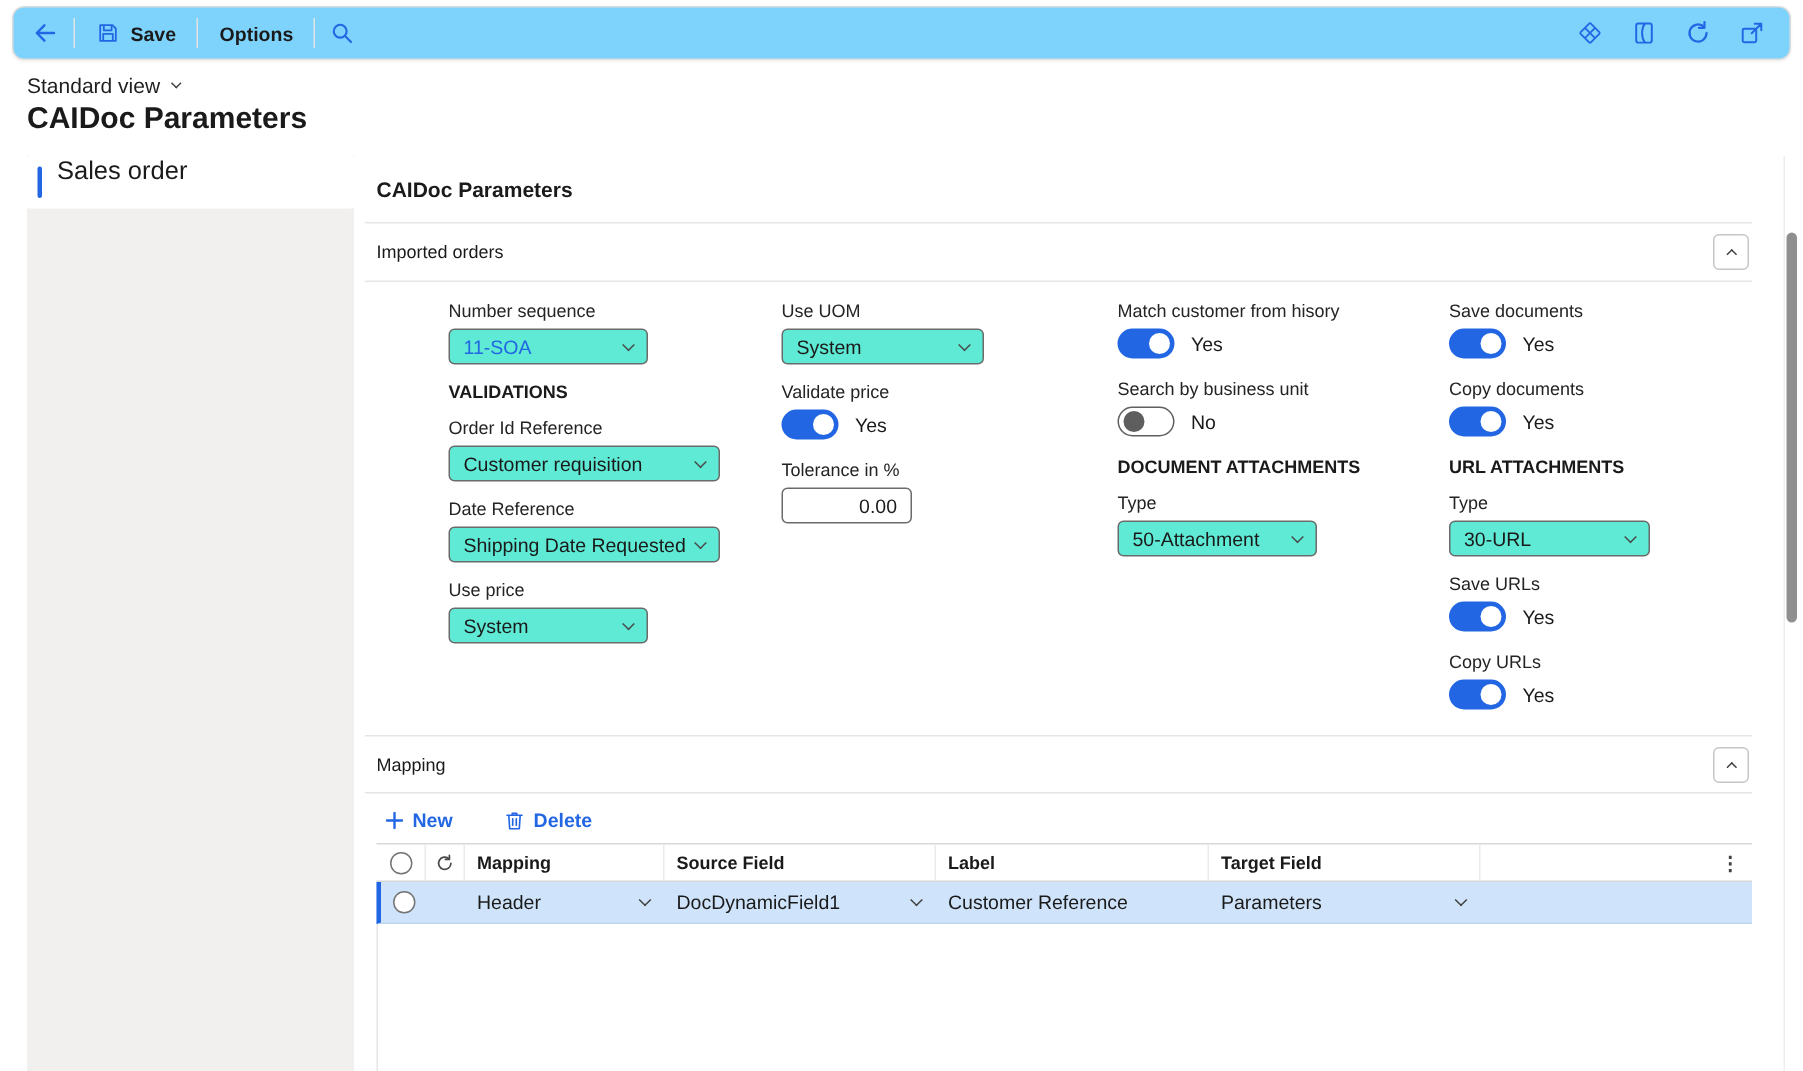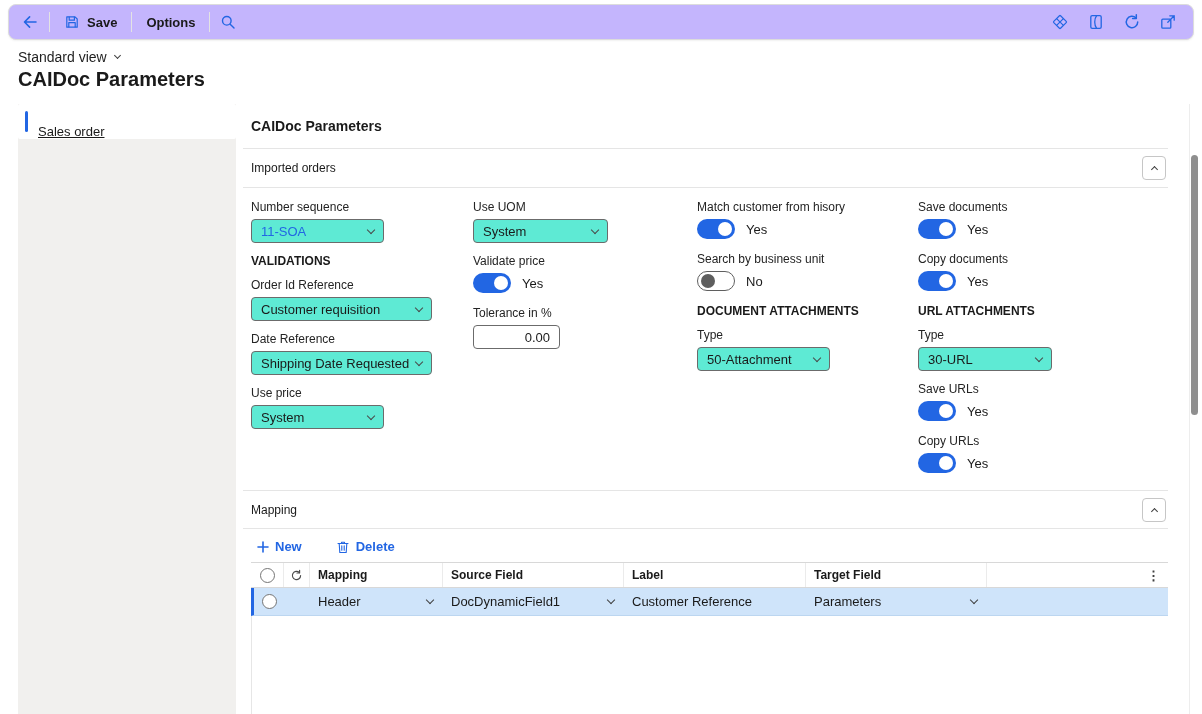--- a/index.html
+++ b/index.html
@@ -5,56 +5,56 @@
   * { box-sizing: border-box; }
   html,body { margin:0; padding:0; }
   body {
     width:1202px; height:714px; position:relative; overflow:hidden;
     background:#fff; color:#1a1a1a;
     font-family:"Liberation Sans", sans-serif; font-size:13px;
   }
   
   .topbar {
     position:absolute; left:8px; top:4px; right:8px; height:36px;
-    background:#c4b5fd; border:1px solid #dcdcdc; border-radius:8px;
+    background:#7dd3fc; border:1px solid #dcdcdc; border-radius:8px;
     box-shadow:0 1px 2px rgba(0,0,0,.06);
     display:flex; align-items:center; padding:0 14px 0 10px;
   }
   .tb-btn { display:flex; align-items:center; gap:7px; background:none; border:none;
     padding:4px 6px; cursor:pointer; font-family:inherit; font-size:13px; font-weight:600; color:#1a1a1a; }
   .tb-sep { width:1px; height:20px; background:#e3e3e3; margin:0 8px; }
   .tb-right { margin-left:auto; display:flex; align-items:center; gap:14px; }
   .icon-btn { background:none; border:none; padding:2px; cursor:pointer; display:flex; align-items:center; }
   
   .view-selector { position:absolute; left:18px; top:49px; display:flex; align-items:center; gap:8px;
     font-size:14px; color:#1f1f1f; cursor:pointer; }
   .page-title { position:absolute; left:18px; top:68px; font-size:20px; font-weight:700; margin:0; }
   
   .chev { display:inline-block; width:6px; height:6px;
     border-right:1.4px solid #404040; border-bottom:1.4px solid #404040; }
   .chev.down { transform:rotate(45deg); margin-top:-3px; }
   .chev.up { transform:rotate(-135deg); margin-top:3px; }
   .chev.sm { width:5px; height:5px; }
   
   .sidebar { position:absolute; left:18px; top:104px; width:218px; bottom:0; background:#f1f0ee; }
-  .side-item { position:relative; height:35px; background:#fff; display:flex; align-items:flex-end;
-    padding-left:20px; font-size:13px; cursor:pointer; border-radius:2px;text-decoration:underline; }
+  .side-item { position:relative; height:35px; background:#fff; display:flex; align-items:flex-start;
+    padding-left:20px; font-size:17px; cursor:pointer; border-radius:2px; }
   .side-item::before { content:""; position:absolute; left:7px; top:7px; bottom:7px; width:3px;
     border-radius:2px; background:#2266e3; }
   
   .main { position:absolute; left:243px; top:104px; width:925px; bottom:0; overflow:hidden; }
   .main-title { padding:14px 0 14px 8px; font-size:14px; font-weight:700; border-bottom:1px solid #e5e5e5; }
   .section-header { position:relative; height:39px; display:flex; align-items:center; border-bottom:1px solid #e5e5e5; }
   .section-title { padding-left:8px; font-size:12px; font-weight:400; }
   .collapse-btn { position:absolute; right:2px; top:50%; transform:translateY(-50%); width:24px; height:24px;
     border:1px solid #c6c6c6; border-radius:4px; background:#fff; cursor:pointer;
     display:flex; align-items:center; justify-content:center; }
   
   .form-area { position:relative; height:302px; }
-  .fcol { position:absolute; top:12px; }
+  .fcol { position:absolute; top:12px;margin-left:48px; }
   .fcol1 { left:8px;   width:205px; }
   .fcol2 { left:230px; width:205px; }
   .fcol3 { left:454px; width:210px; }
   .fcol4 { left:675px; width:210px; }
   .field { margin-bottom:11px; }
   .flabel { font-size:12px; color:#242424; margin-bottom:5px; }
   .combo { height:24px; border:1px solid #6b6b6b; border-radius:4px; background:#5eead4; cursor:pointer;
     display:flex; align-items:center; justify-content:space-between; padding:0 9px; font-size:13px; }
   .combo .chev { border-color:#4a4a4a; }
   .link-val { color:#2266e3; }

